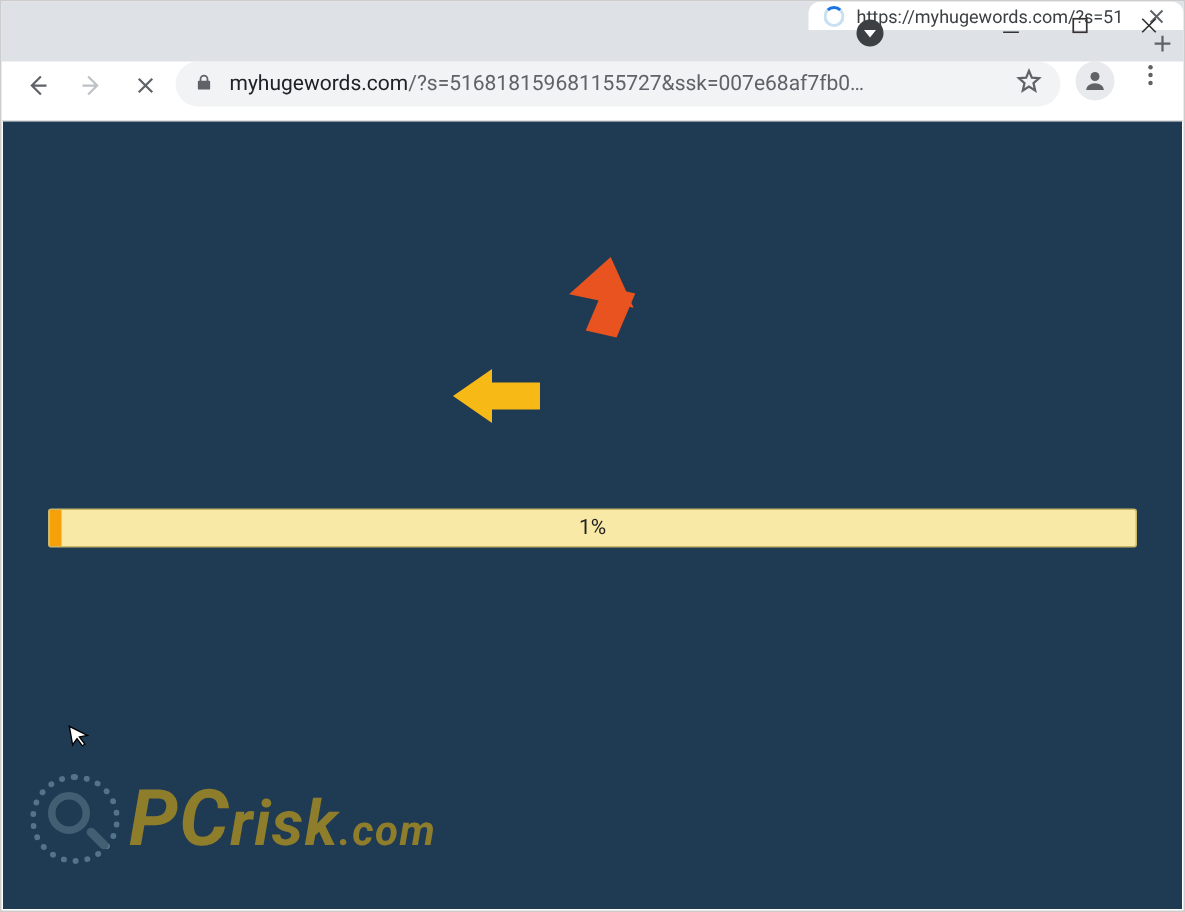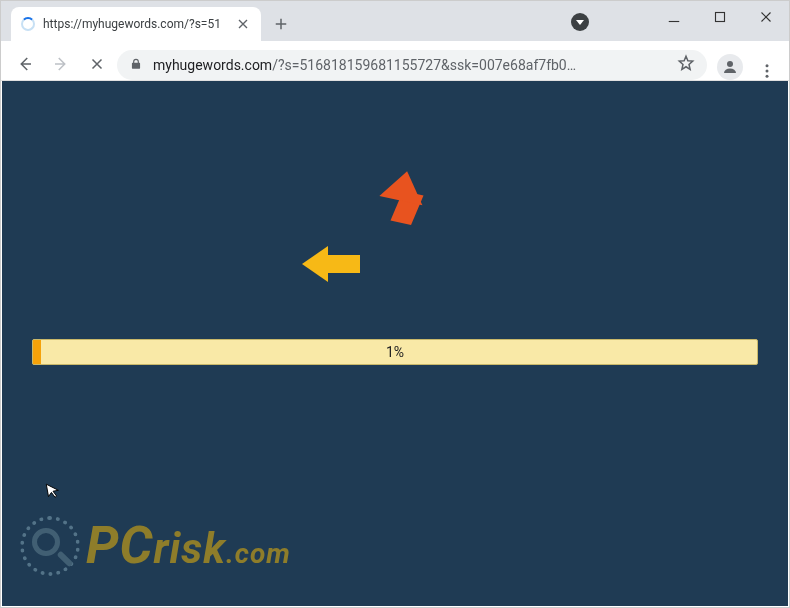--- a/index.html
+++ b/index.html
@@ -14,20 +14,21 @@
   }
 
   
   .titlebar {
     height: 40px;
     background: #dee1e6;
     display: flex;
     align-items: flex-end;
     padding-left: 10px;
     position: relative;
+    flex-direction: column;
   }
   .tab {
     height: 34px;
     background: #fff;
     border-radius: 8px 8px 0 0;
     display: flex;
     align-items: center;
     padding: 0 10px;
     gap: 8px;
     min-width: 250px;
@@ -82,21 +83,21 @@
     width:0;height:0;
     border-left:4px solid transparent;
     border-right:4px solid transparent;
     border-top:5px solid #fff;
   }
 
   
   .toolbar {
     height: 40px;
     background:#fff;
-    display:flex; align-items:flex-end;
+    display:flex; align-items:flex-start;
     padding: 0 8px;
     gap:4px;
     border-bottom:1px solid #e0e0e0;
   }
   .nav-btn {
     width:32px;height:32px;
     display:flex;align-items:center;justify-content:center;
     color:#5f6368;
     border-radius:50%;
   }

